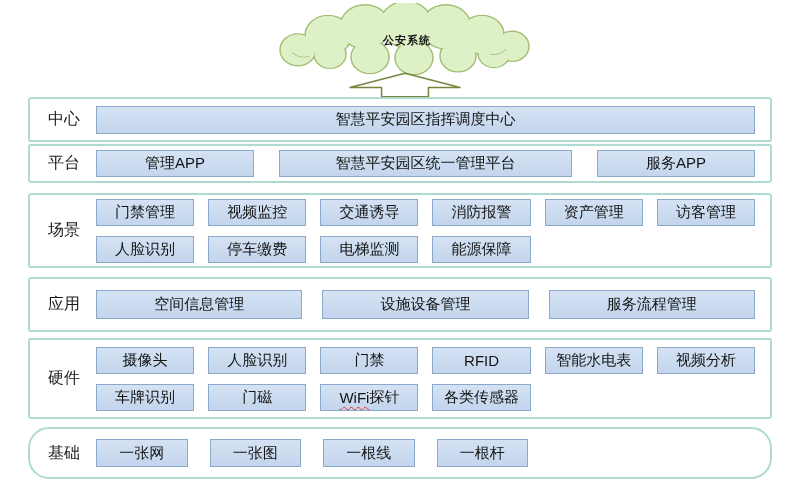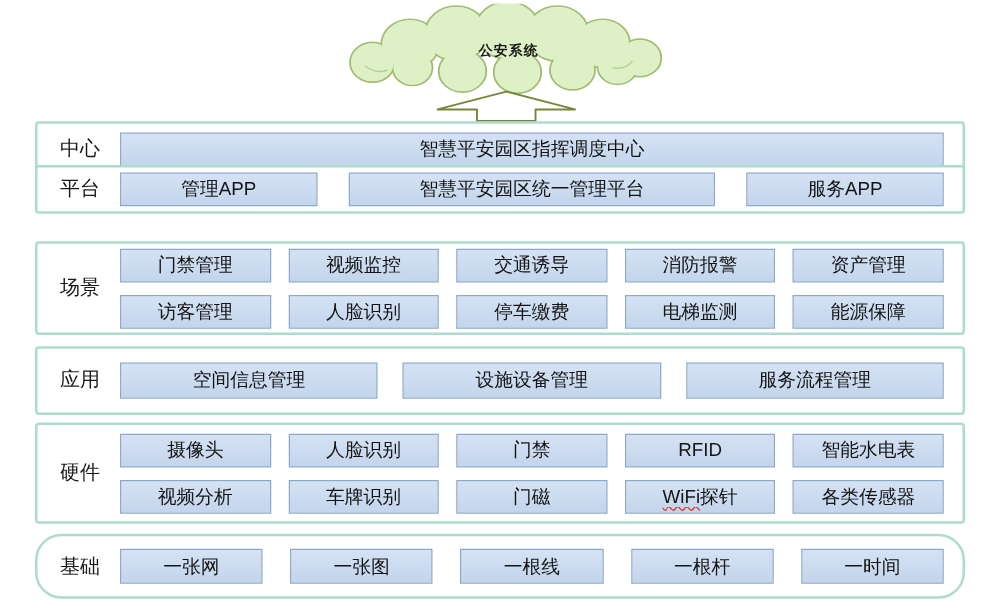--- a/index.html
+++ b/index.html
@@ -17,32 +17,32 @@
 
   
   .layer{position:absolute;left:28px;width:744px;box-sizing:border-box;
     background:#ffffff;border:2px solid #aedbd0;border-radius:3px;
     display:flex;align-items:center;}
   .layer-label{flex:0 0 52px;margin-left:8px;text-align:center;
     font-size:16px;font-weight:normal;color:#1a1a1a;}
   .layer-content{flex:1;margin-left:6px;margin-right:15px;}
 
   .layer-center{top:97px;height:45px;}
-  .layer-platform{top:132px;height:39px;}
+  .layer-platform{top:144px;height:39px;}
   .layer-scenario{top:193px;height:75px;}
   .layer-application{top:277px;height:55px;}
   .layer-hardware{top:338px;height:81px;}
   .layer-foundation{top:427px;height:52px;border-radius:21px;}
 
   
   .box{box-sizing:border-box;height:27px;display:flex;align-items:center;justify-content:center;
     background:linear-gradient(#d5e2f4,#c3d5ec);border:1px solid #8aa9cb;
     font-size:15px;color:#141414;white-space:nowrap;}
   .row-flex{display:flex;justify-content:space-between;}
-  .grid-5{display:grid;grid-template-columns:repeat(5,1fr);column-gap:14px;row-gap:10px;}
+  .grid-5{display:grid;grid-template-columns:repeat(6,1fr);column-gap:14px;row-gap:10px;}
   .grid-5.loose{column-gap:22px;}
   .grid-3{display:grid;grid-template-columns:repeat(3,1fr);column-gap:20px;}
   .box.wide{width:100%;height:28px;}
   .box.w-sm{width:24%;}
   .box.w-lg{width:44.5%;}
   .grid-3 .box{height:29px;}
   .layer-foundation .box{height:28px;}
 
   .wavy{text-decoration-line:underline;text-decoration-style:wavy;
     text-decoration-color:#e03c31;text-decoration-thickness:1px;text-underline-offset:3px;}
@@ -152,17 +152,16 @@
     </div>
   </section>
 
   <section class="layer layer-foundation">
     <div class="layer-label">基础</div>
     <div class="layer-content grid-5 loose">
       <div class="box">一张网</div>
       <div class="box">一张图</div>
       <div class="box">一根线</div>
       <div class="box">一根杆</div>
-      <div class="box">一时间</div>
     </div>
   </section>
 
 </div>
 
 </body></html>

